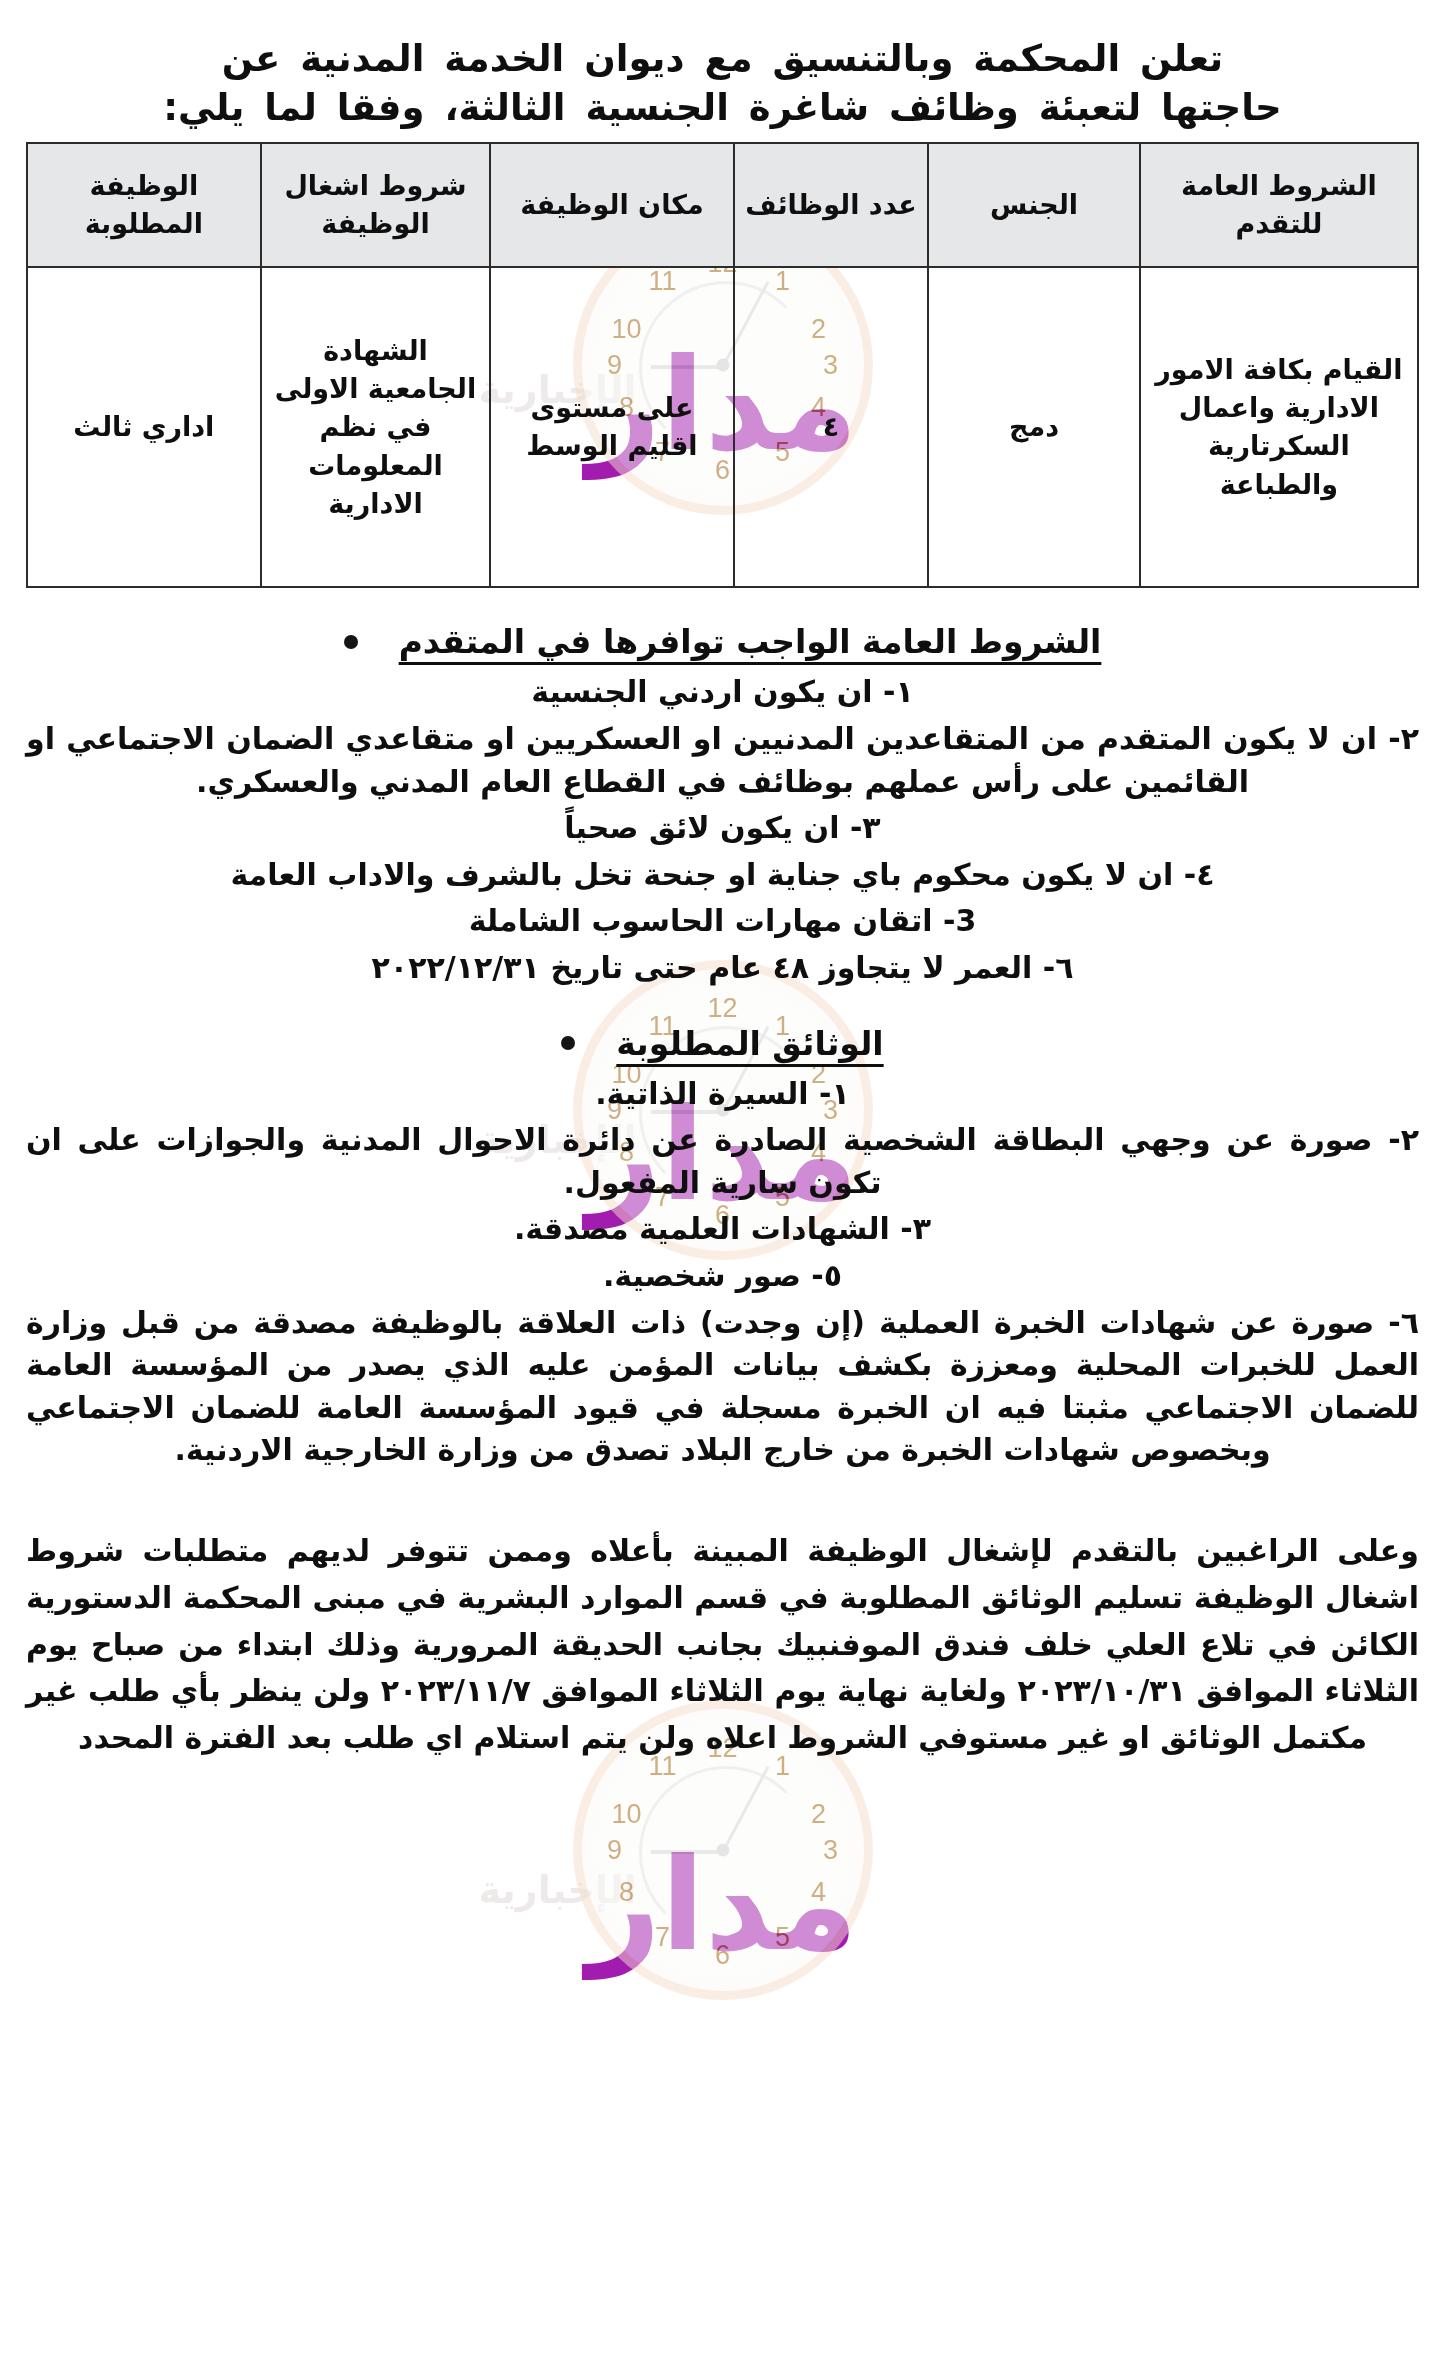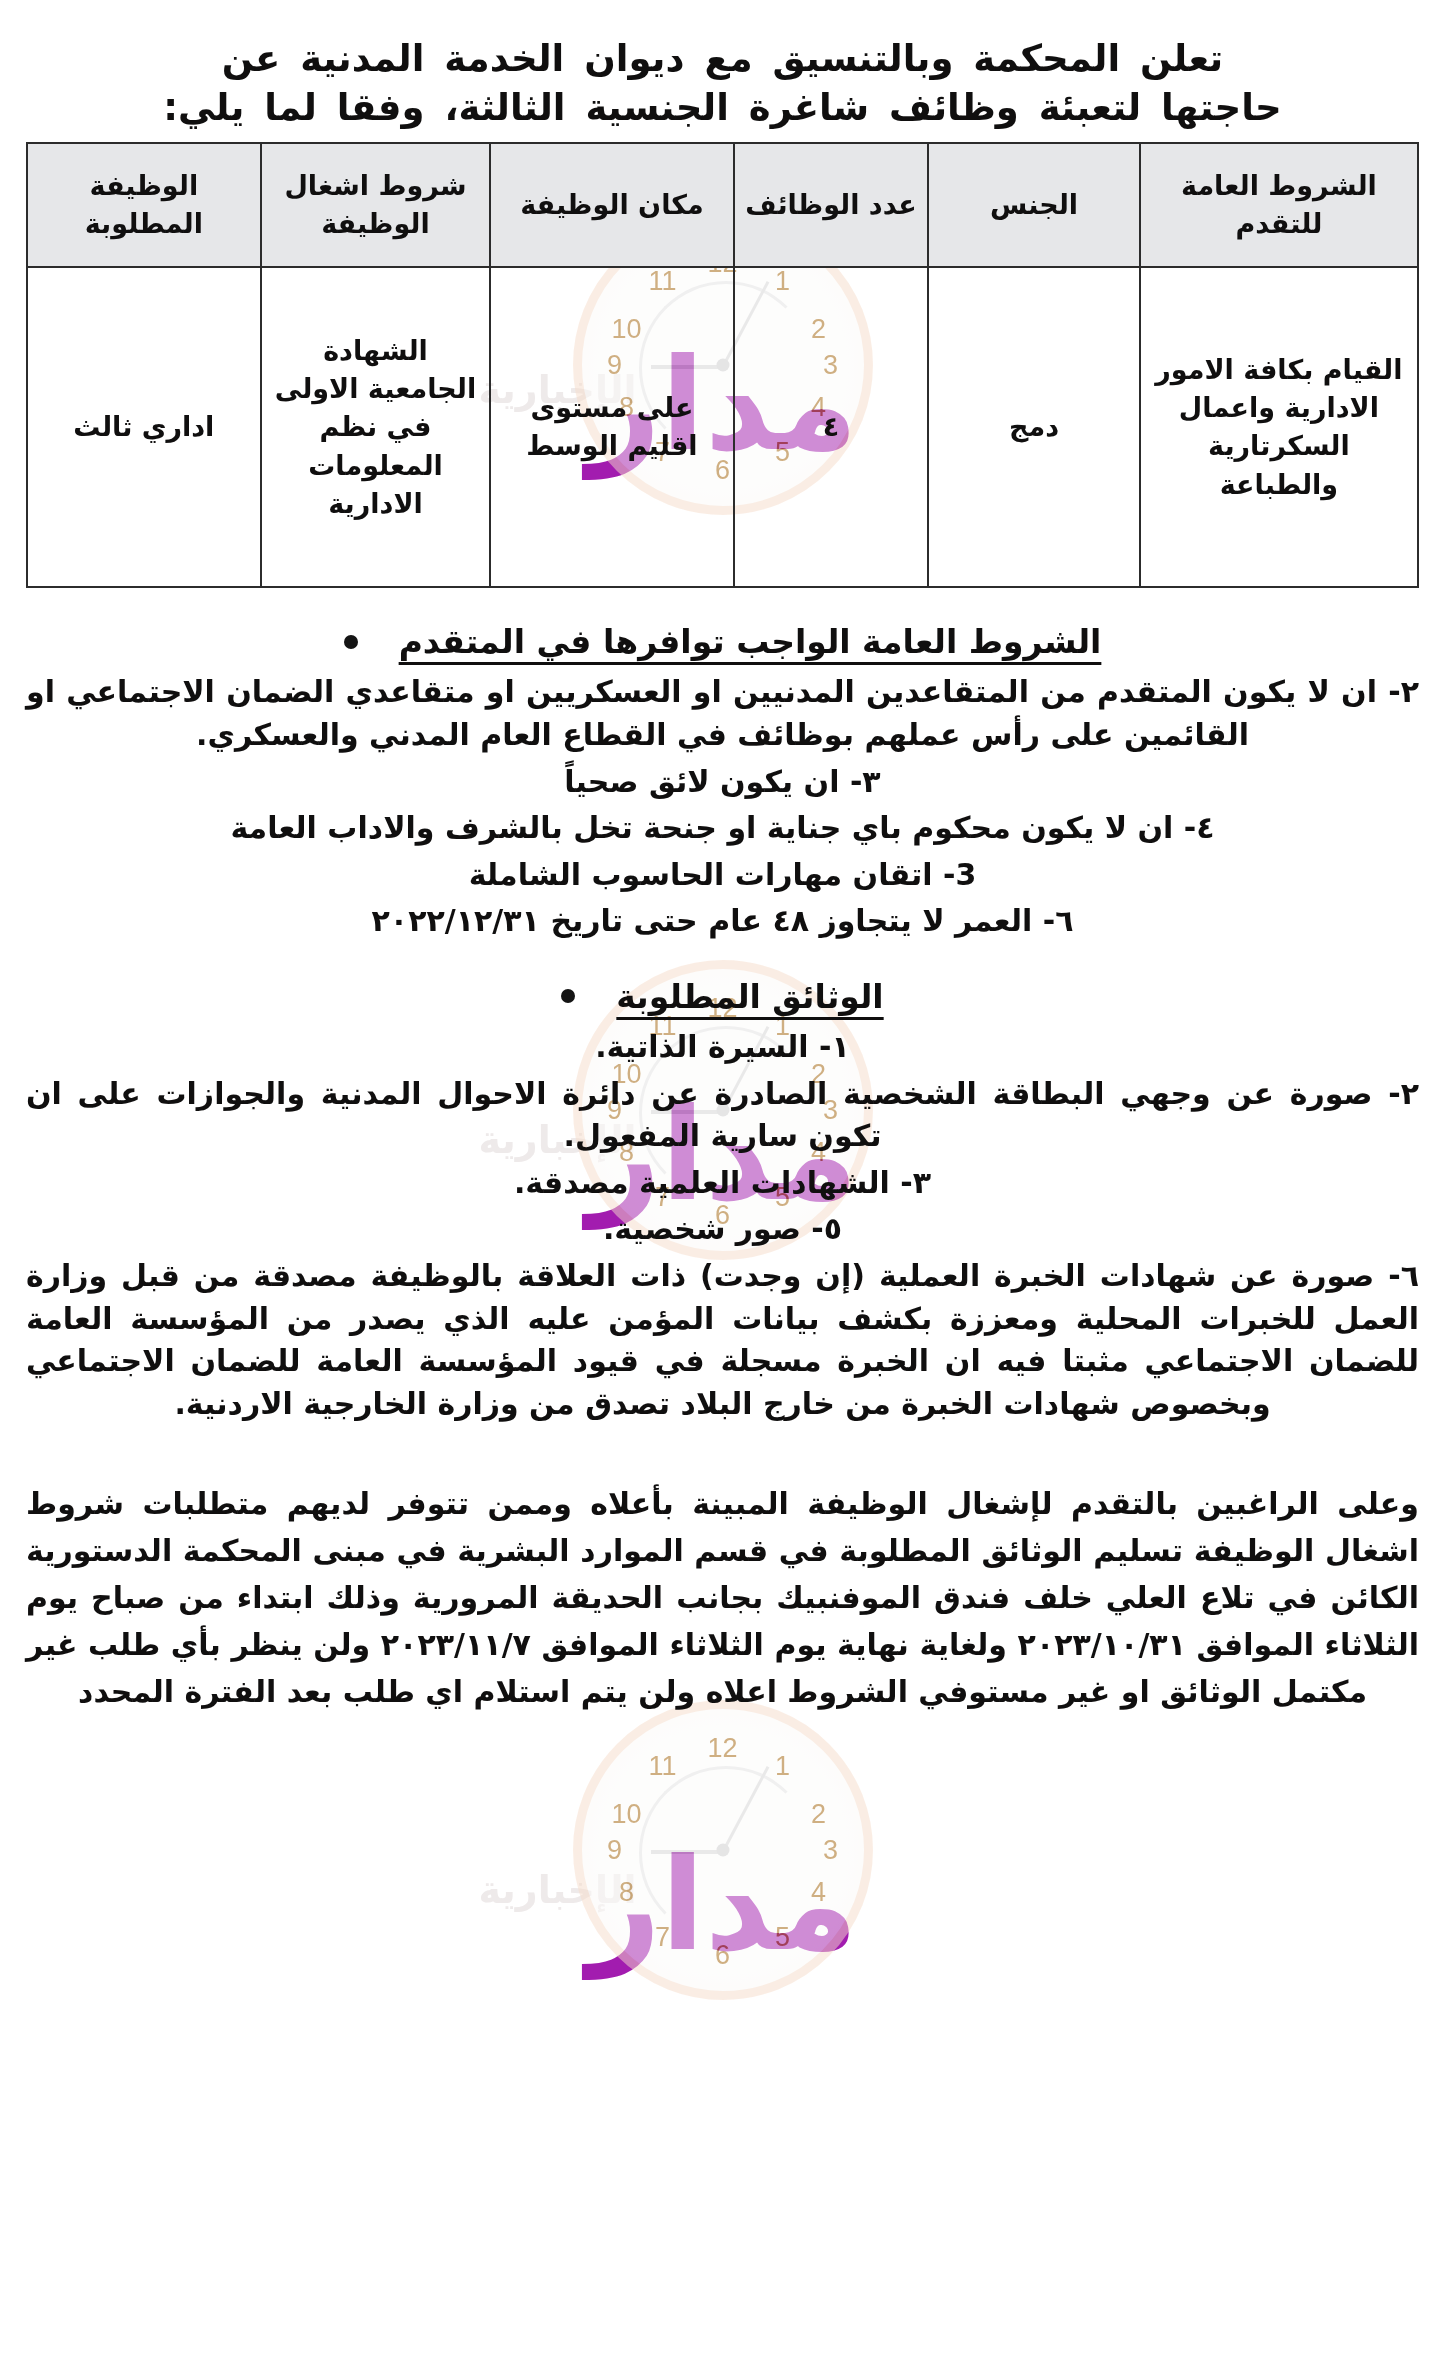--- a/index.html
+++ b/index.html
@@ -289,20 +289,21 @@
       </tr>
     </tbody>
   </table>
 
   <div class="section-head">
     <span class="stitle">الشروط العامة الواجب توافرها في المتقدم</span>
     <span class="bullet"></span>
   </div>
 
   <ol class="plain">
+    <li class="one-line">١- ان يكون اردني الجنسية</li>
     <li>٢- ان لا يكون المتقدم من المتقاعدين المدنيين او العسكريين او متقاعدي الضمان الاجتماعي او القائمين على رأس عملهم بوظائف في القطاع العام المدني والعسكري.</li>
     <li class="one-line">٣- ان يكون لائق صحياً</li>
     <li class="one-line">٤- ان لا يكون محكوم باي جناية او جنحة تخل بالشرف والاداب العامة</li>
     <li class="one-line">3- اتقان مهارات الحاسوب الشاملة</li>
     <li class="one-line">٦- العمر لا يتجاوز ٤٨ عام حتى تاريخ ٢٠٢٢/١٢/٣١</li>
   </ol>
 
   <div class="section-head">
     <span class="stitle">الوثائق المطلوبة</span>
     <span class="bullet"></span>

